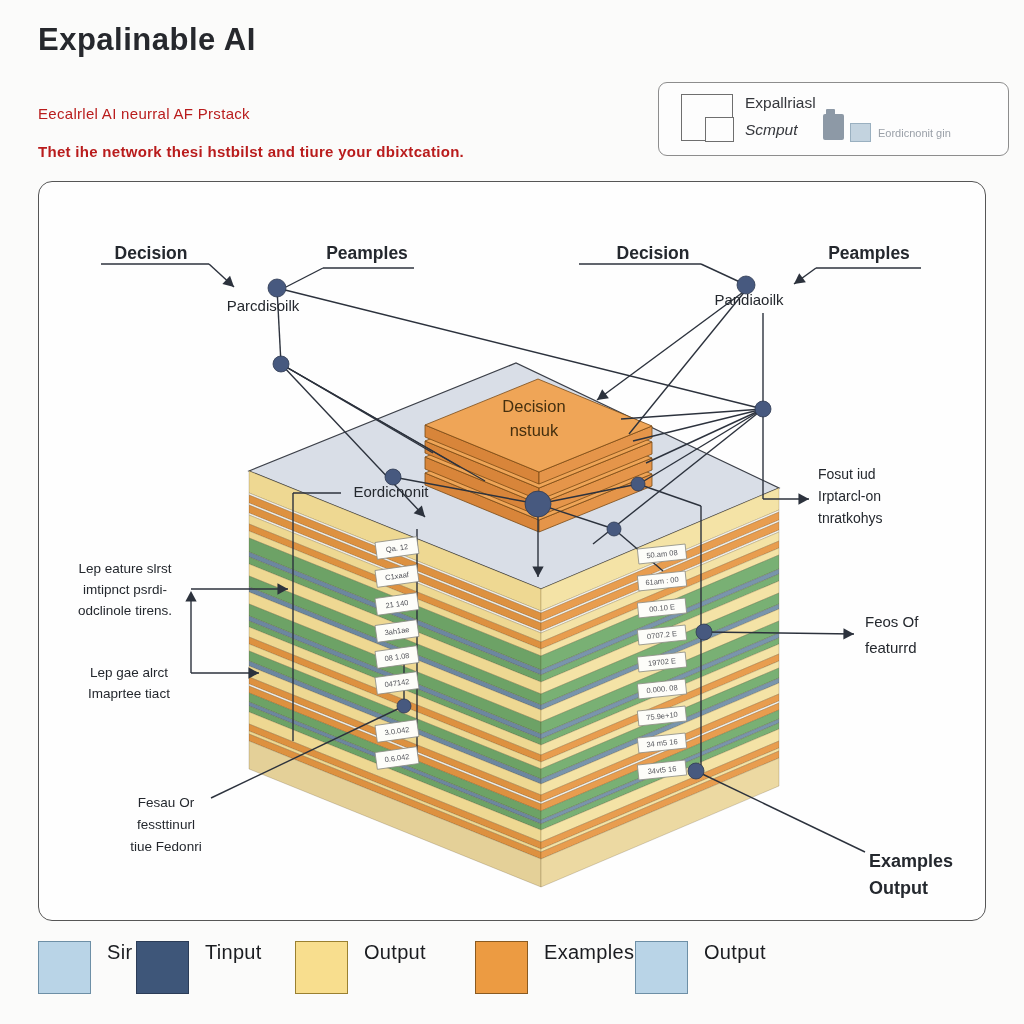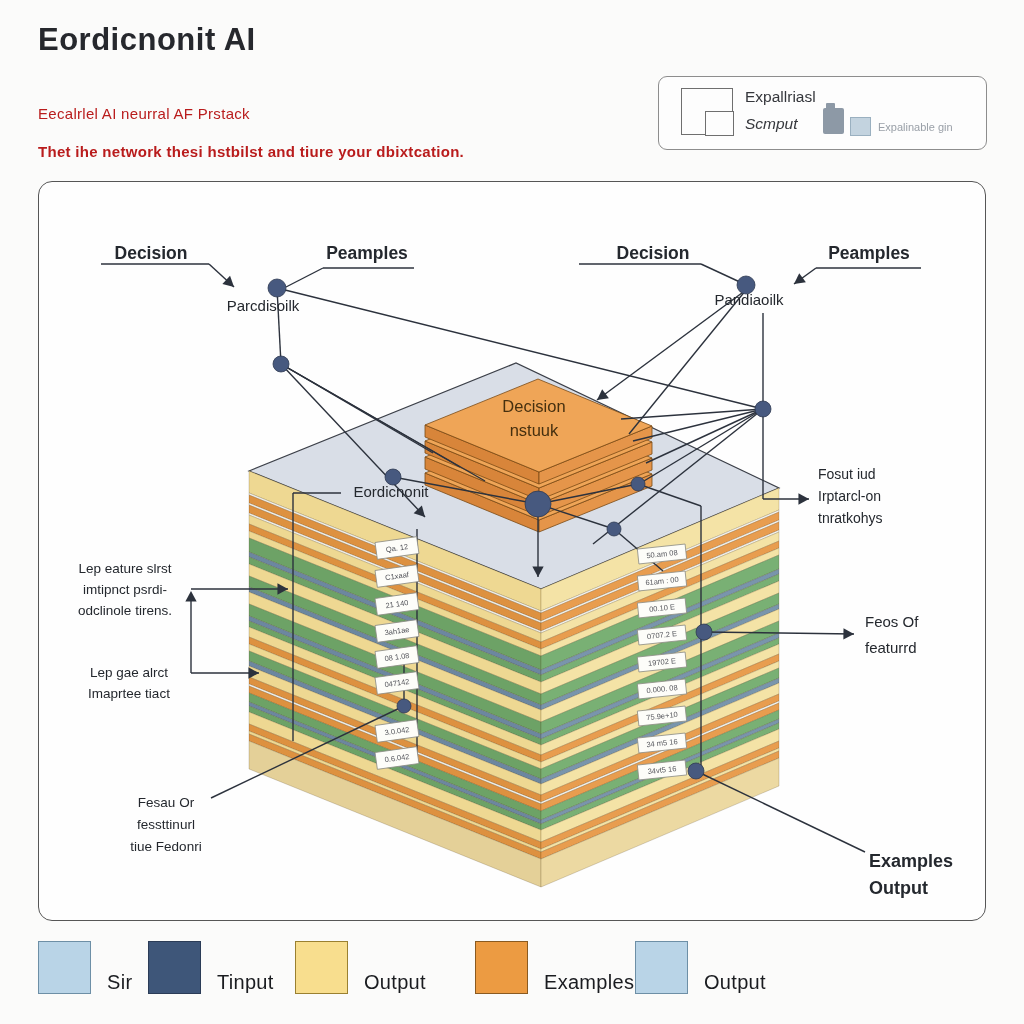--- a/index.html
+++ b/index.html
@@ -4,56 +4,56 @@
 <style>
   html,body{margin:0;padding:0;}
   body{width:1024px;height:1024px;position:relative;background:#fbfbfa;
        font-family:"Liberation Sans", sans-serif;color:#26282d;overflow:hidden;}
   .abs{position:absolute;}
   #title{left:38px;top:22px;font-size:31px;font-weight:700;letter-spacing:.5px;color:#26282d;}
   .subtitle{left:38px;font-size:15px;color:#b91c1c;letter-spacing:.3px;}
   #sub1{top:105px;}
   #sub2{top:143px;font-weight:bold;}
   
-  #legendBox{left:658px;top:76px;width:327px;height:72px;border:1.5px solid #8d8d8d;border-radius:9px;background:#fdfdfd;}
+  #legendBox{left:658px;top:82px;width:327px;height:72px;border:1.5px solid #8d8d8d;border-radius:9px;background:#fdfdfd;padding-left:22px;}
   #sqIcon{left:22px;top:11px;width:50px;height:45px;border:1.5px solid #6f6f6f;background:#fdfdfd;}
   #sqIconInner{right:-1.5px;bottom:-1.5px;width:27px;height:23px;border:1.5px solid #6f6f6f;background:#fdfdfd;}
   .legendLine{left:86px;font-size:15.5px;color:#35373c;}
   #legLine1{top:11px;}
   #legLine2{top:38px;font-style:italic;}
   #darkIcon{left:164px;top:31px;width:21px;height:26px;background:#8d99a6;border-radius:2px;}
   #darkIconTab{left:3px;top:-5px;width:9px;height:6px;background:#8d99a6;border-radius:1px;}
   #lightIcon{left:191px;top:40px;width:19px;height:17px;background:#c3d3df;border:1px solid #9ab0c0;}
   #legendCaption{left:219px;top:44px;font-size:11px;color:#9aa0a8;}
   
   #panel{left:38px;top:181px;width:946px;height:738px;border:1.6px solid #565656;border-radius:14px;background:#fefefe;}
   #diagram-svg{position:absolute;left:0;top:0;width:100%;height:100%;}
   
-  .blItem{top:941px;display:flex;align-items:flex-end;gap:16px;}
+  .blItem{top:941px;display:flex;align-items:flex-start;gap:16px;}
   .swatch{width:53px;height:53px;border:1.5px solid #555;box-sizing:border-box;}
   .blLabel{font-size:20px;color:#1a1c20;letter-spacing:.3px;}
 </style>
 </head>
 <body>
 
-<div class="abs" id="title">Eordicnonit AI</div>
+<div class="abs" id="title">Expalinable AI</div>
 <div class="abs subtitle" id="sub1">Eecalrlel AI  neurral AF Prstack</div>
 <div class="abs subtitle" id="sub2">Thet ihe network thesi hstbilst and tiure your dbixtcation.</div>
 
 <div class="abs" id="legendBox">
   <div class="abs" id="sqIcon">
     <div class="abs" id="sqIconInner"></div>
   </div>
   <div class="abs legendLine" id="legLine1">Expallriasl</div>
   <div class="abs legendLine" id="legLine2">Scmput</div>
   <div class="abs" id="darkIcon">
     <div class="abs" id="darkIconTab"></div>
   </div>
   <div class="abs" id="lightIcon"></div>
-  <div class="abs" id="legendCaption">Expalinable gin</div>
+  <div class="abs" id="legendCaption">Eordicnonit gin</div>
 </div>
 
 <div class="abs" id="panel">
   <svg id="diagram-svg" viewBox="38 181 946 738">
       <polygon points="248,470 515,362 778,487 540,588" fill="#d9dee7" stroke="#3b3f48" stroke-width="1.2"></polygon>
       <polygon points="248,470 540,588 540,610 248,492" fill="#eed892" stroke="rgba(70,50,15,.40)" stroke-width="0.5"></polygon>
       <polygon points="540,588 778,487 778,509 540,610" fill="#f4e3a6" stroke="rgba(70,50,15,.40)" stroke-width="0.5"></polygon>
       <polygon points="248,492 540,610 540,612 248,494" fill="#f5f4ee" stroke="rgba(70,50,15,.40)" stroke-width="0.5"></polygon>
       <polygon points="540,610 778,509 778,511 540,612" fill="#f8f7f1" stroke="rgba(70,50,15,.40)" stroke-width="0.5"></polygon>
       <polygon points="248,494 540,612 540,620 248,502" fill="#dd9140" stroke="rgba(70,50,15,.40)" stroke-width="0.5"></polygon>
@@ -246,21 +246,21 @@
       <text x="864" y="626" font-size="15" font-weight="400" text-anchor="start" fill="#24282e" font-family="&quot;Liberation Sans&quot;, sans-serif"><tspan x="864" y="626">Feos Of</tspan><tspan x="864" y="652">featurrd</tspan></text>
       <text x="165" y="806" font-size="13.5" font-weight="400" text-anchor="middle" fill="#24282e" font-family="&quot;Liberation Sans&quot;, sans-serif"><tspan x="165" y="806">Fesau Or</tspan><tspan x="165" y="828">fessttinurl</tspan><tspan x="165" y="850">tiue Fedonri</tspan></text>
       <text x="868" y="866" font-size="18" font-weight="600" text-anchor="start" fill="#24282e" font-family="&quot;Liberation Sans&quot;, sans-serif"><tspan x="868" y="866">Examples</tspan><tspan x="868" y="893">Output</tspan></text>
     </svg>
 </div>
 
 <div class="abs blItem" style="left:38px">
   <div class="swatch" style="background: rgb(185, 212, 231); border-color: rgb(109, 143, 166);"></div>
   <div class="blLabel">Sir</div>
 </div>
-<div class="abs blItem" style="left:148px">
+<div class="abs blItem" style="left:136px">
   <div class="swatch" style="background: rgb(62, 86, 121); border-color: rgb(43, 60, 87);"></div>
   <div class="blLabel">Tinput</div>
 </div>
 <div class="abs blItem" style="left:295px">
   <div class="swatch" style="background: rgb(248, 222, 142); border-color: rgb(154, 128, 48);"></div>
   <div class="blLabel">Output</div>
 </div>
 <div class="abs blItem" style="left:475px">
   <div class="swatch" style="background: rgb(236, 155, 66); border-color: rgb(138, 90, 32);"></div>
   <div class="blLabel">Examples</div>

